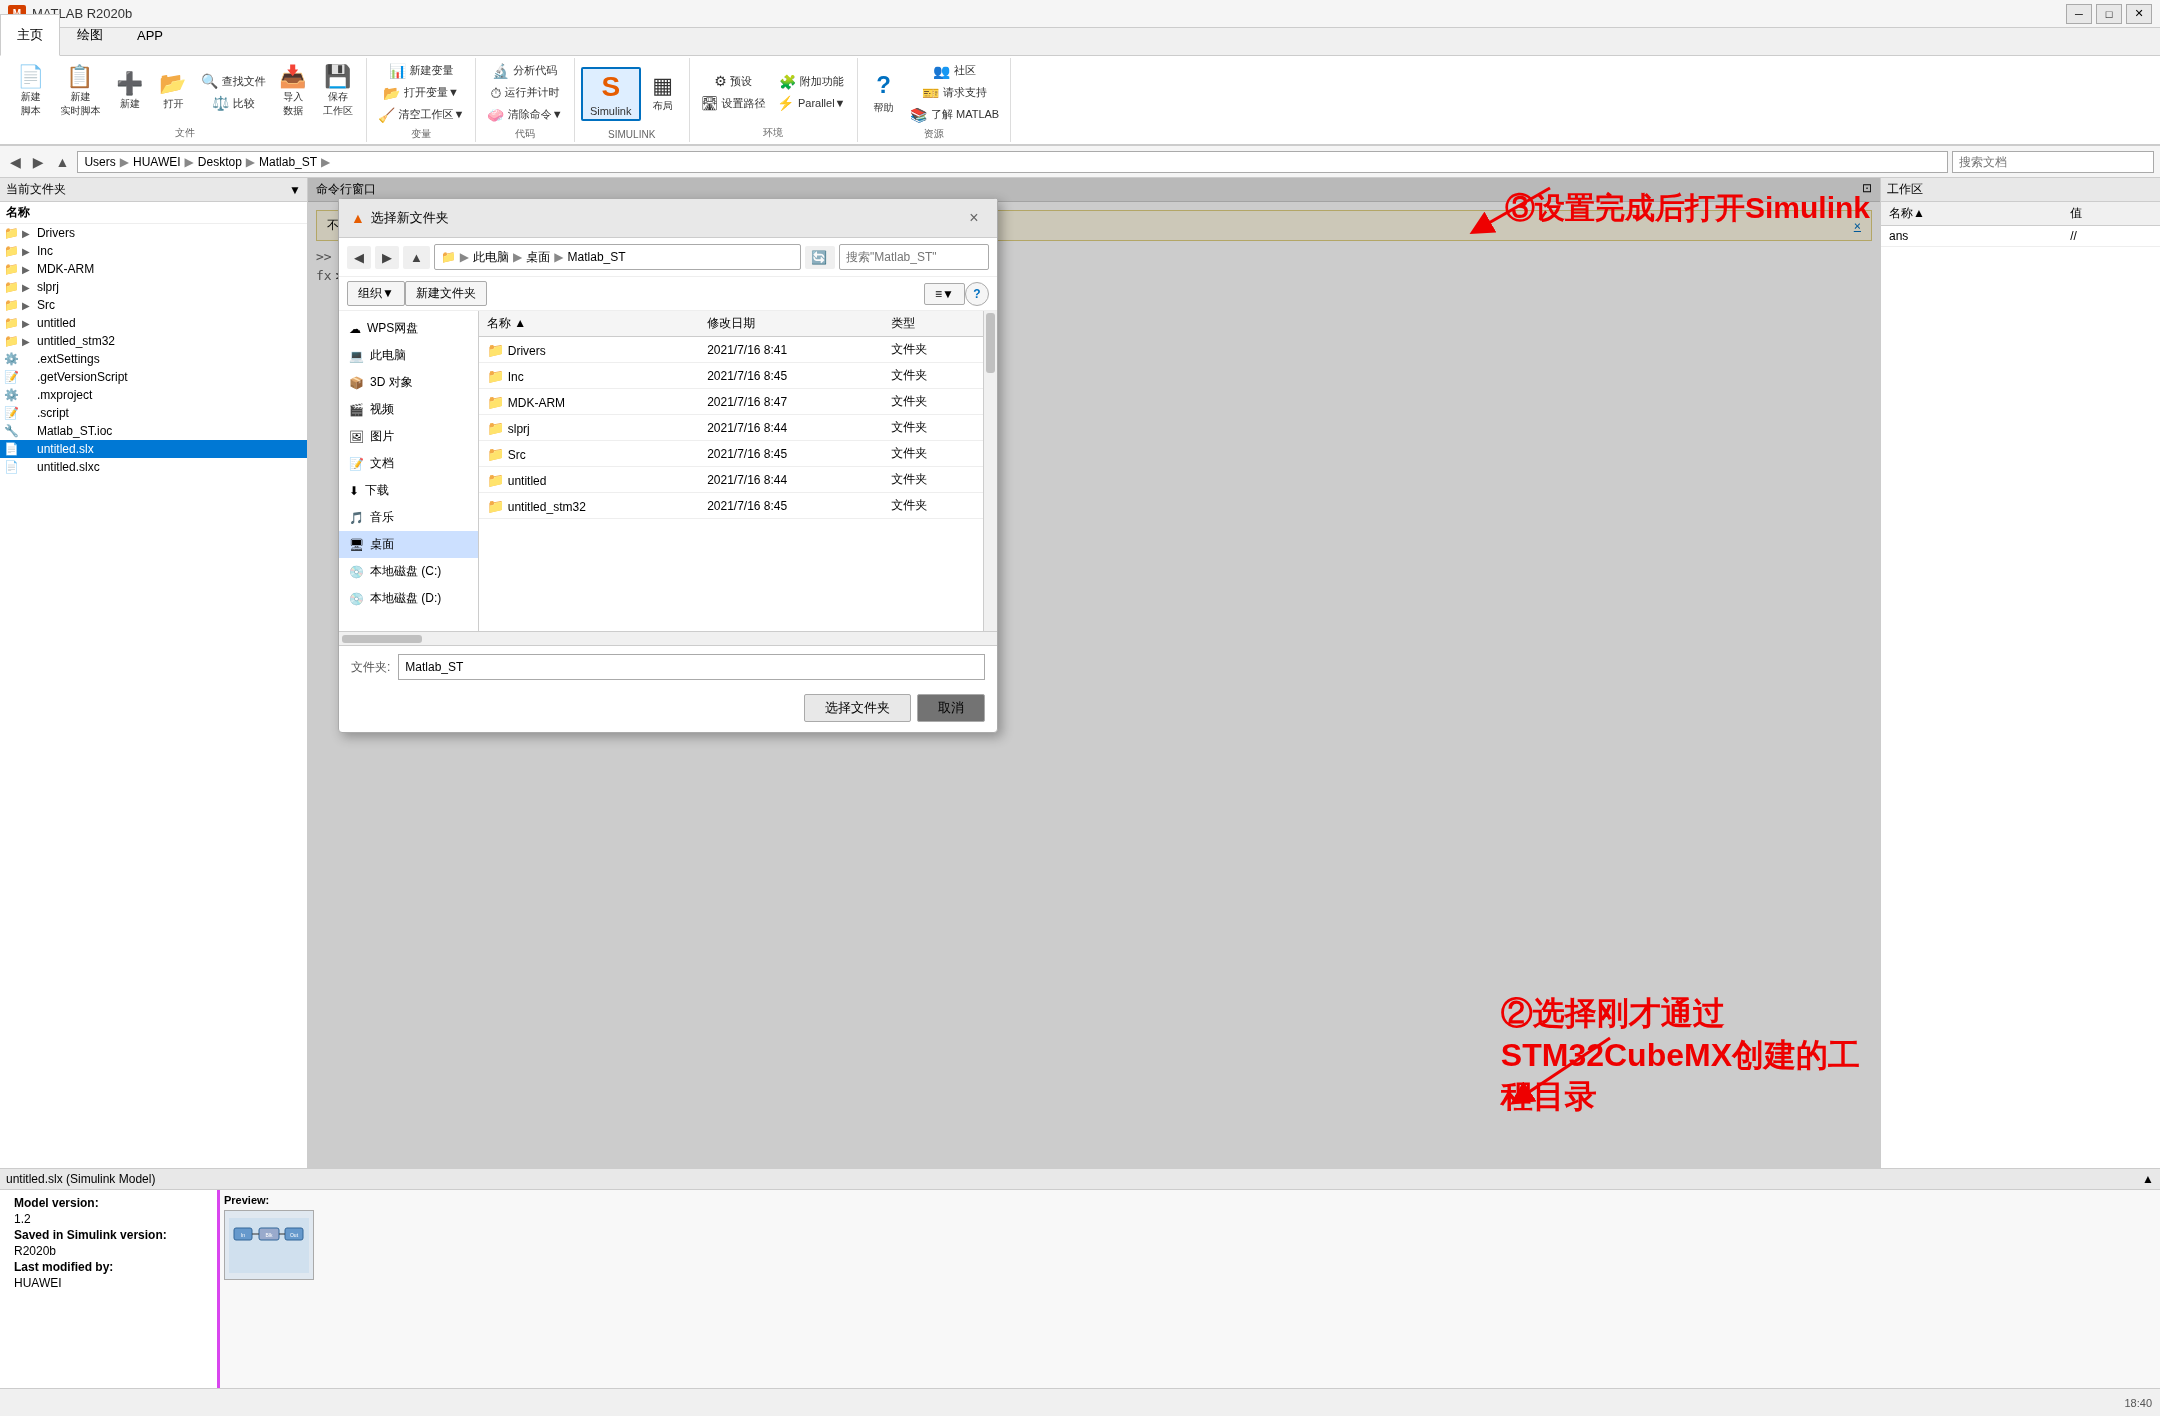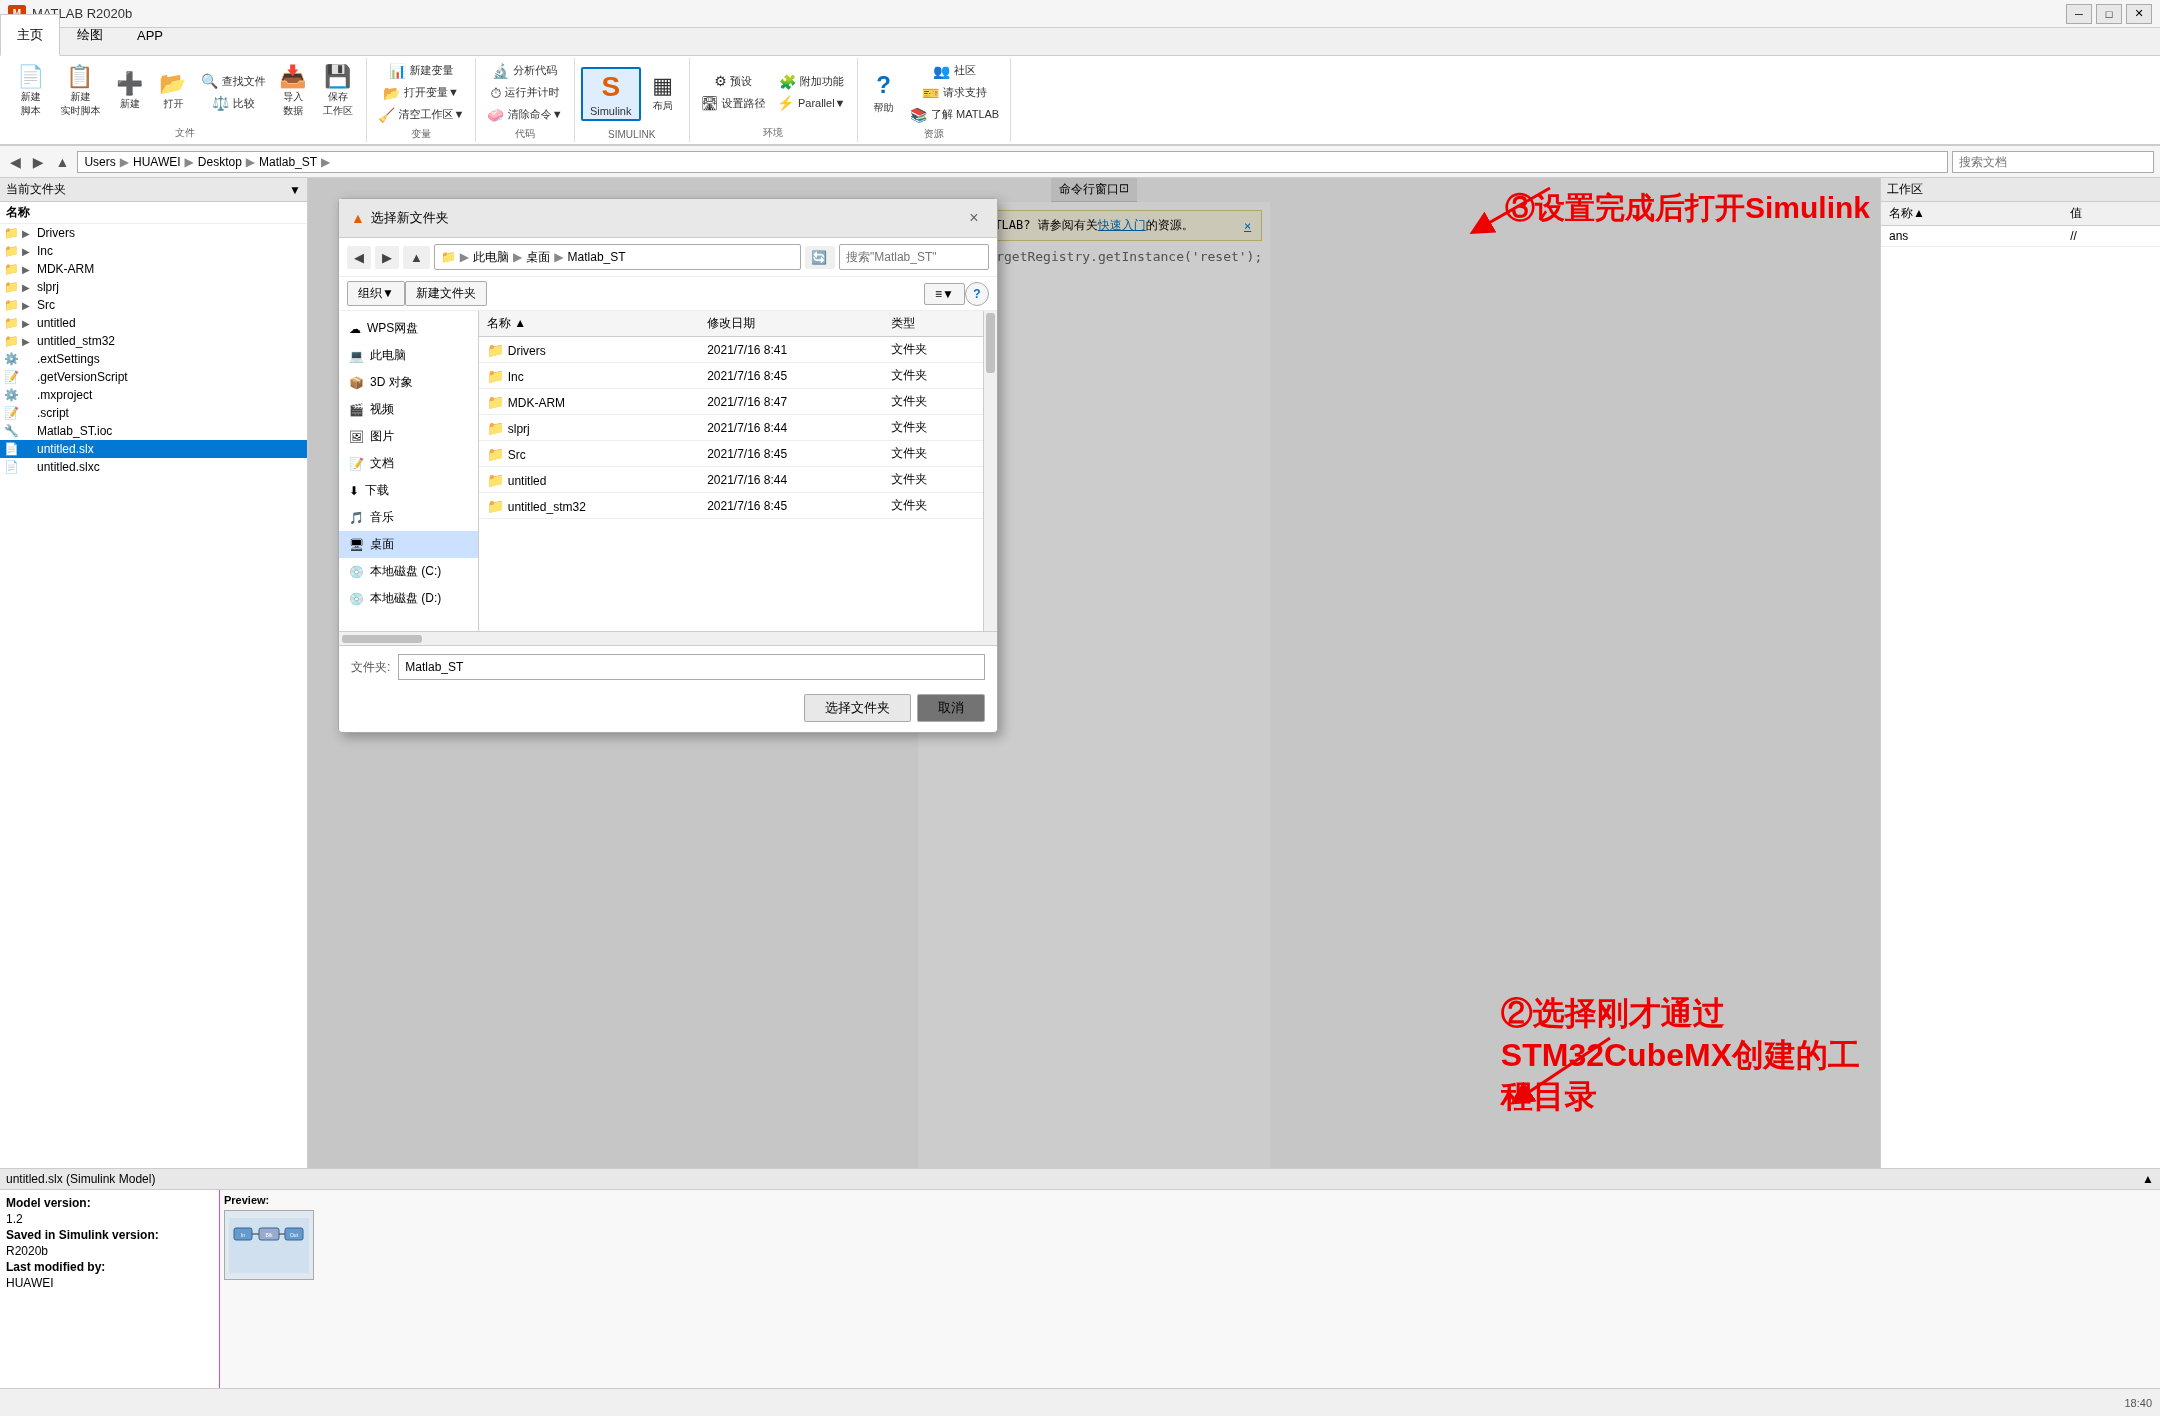--- a/index.html
+++ b/index.html
@@ -258,23 +258,23 @@
       font-size: 12px;
       border-bottom: 1px solid #ccc;
     }
     .bottom-panel-content {
       display: flex;
       flex: 1;
       overflow: hidden;
     }
     .model-info {
       width: 220px;
-      padding: 6px 6px;
-      font-size: 12px;
-      border-right: 1px solid #d946ef;
+      padding: 6px 14px;
+      font-size: 12px;
+      border-right: 3px solid #d946ef;
     }
     .model-info-line { margin-bottom: 2px; }
     .model-info-bold { font-weight: bold; }
     .preview-area {
       flex: 1;
       padding: 4px;
       background: #f8f8f8;
     }
     .preview-img {
       width: 90px;
@@ -692,21 +692,21 @@
       <div class="tree-item file-settings"><span class="expand-arrow"></span>.extSettings</div>
       <div class="tree-item file-script"><span class="expand-arrow"></span>.getVersionScript</div>
       <div class="tree-item file-settings"><span class="expand-arrow"></span>.mxproject</div>
       <div class="tree-item file-script"><span class="expand-arrow"></span>.script</div>
       <div class="tree-item file-ioc"><span class="expand-arrow"></span>Matlab_ST.ioc</div>
       <div class="tree-item file-slx selected"><span class="expand-arrow"></span>untitled.slx</div>
       <div class="tree-item file-slxc"><span class="expand-arrow"></span>untitled.slxc</div>
     </div>
   </div>
 
-  <div class="center-area" style="position:relative;align-items:center;">
+  <div class="center-area" style="position:relative;">
     <div class="cmd-header">
       <span>命令行窗口</span>
       <span>⊡</span>
     </div>
     <div class="cmd-area">
       <div class="cmd-notice">
         <span>不熟悉 MATLAB? 请参阅有关<span class="cmd-link">快速入门</span>的资源。</span>
         <span class="cmd-link">×</span>
       </div>
       <div class="cmd-prompt">&gt;&gt; RTW.TargetRegistry.getInstance('reset');</div>

